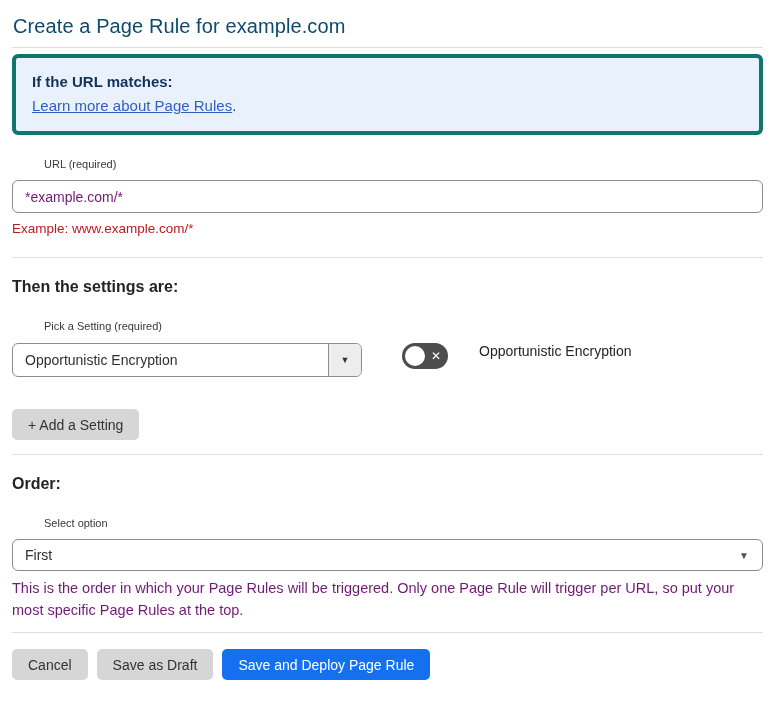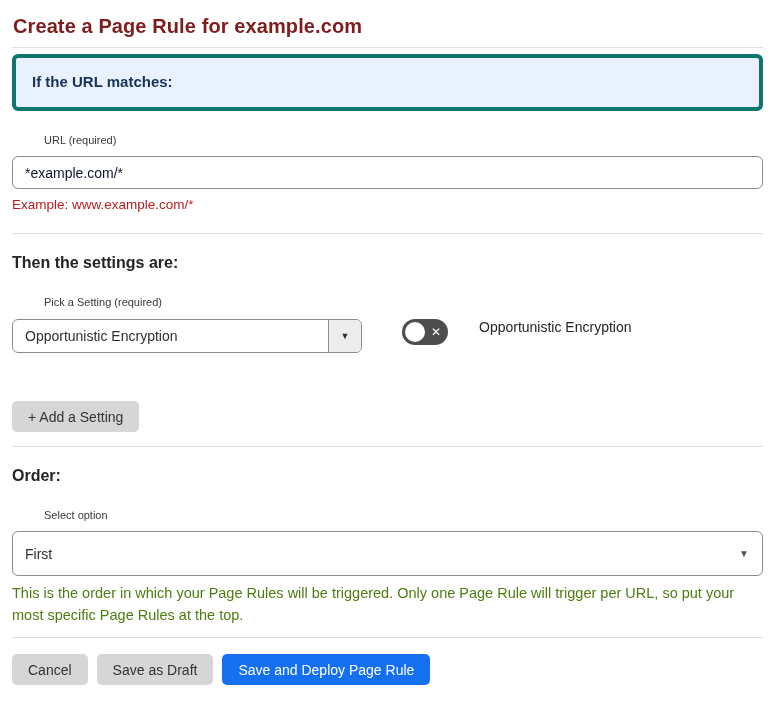--- a/index.html
+++ b/index.html
@@ -9,22 +9,22 @@
     height: 717px;
     background: #ffffff;
     font-family: "Liberation Sans", sans-serif;
     color: #2f2f2f;
     padding: 12px 12px 0 12px;
     overflow: hidden;
   }
 
   .page-title {
     font-size: 20px;
-    font-weight: bold;
-    color: #7f1d1d;
+    font-weight: normal;
+    color: #0c4a6e;
     line-height: 24px;
     margin: 2px 0 0 1px;
     letter-spacing: 0.1px;
   }
 
   .divider {
     border: none;
     border-top: 1px solid #dedede;
     margin: 0;
   }
@@ -57,21 +57,21 @@
   }
 
   .text-input {
     margin-top: 7px;
     width: 751px;
     height: 33px;
     border: 1px solid #8d8d8d;
     border-radius: 6px;
     font-family: "Liberation Sans", sans-serif;
     font-size: 14px;
-    color: #0f172a;
+    color: #701a75;
     padding: 0 12px;
     background: #ffffff;
     outline: none;
   }
 
   .helper-text {
     font-size: 13.5px;
     color: #b91c1c;
     margin-top: 7px;
     line-height: 17px;
@@ -173,47 +173,47 @@
     padding: 0 16px;
   }
   .btn-gray {
     background: #d6d6d6;
     color: #333333;
   }
   .btn-blue {
     background: #1570ef;
     color: #ffffff;
   }
-  .add-setting-btn { margin-top: 48px; }
+  .add-setting-btn { margin-top: 32px; }
 
   
   .select-full {
     margin-top: 7px;
     width: 751px;
-    height: 45px;
+    height: 32px;
     border: 1px solid #8d8d8d;
     border-radius: 6px;
     background: #ffffff;
     display: flex;
     align-items: center;
     justify-content: space-between;
     padding: 0 12px 0 12px;
     font-size: 14px;
     color: #2f2f2f;
     cursor: pointer;
   }
   .select-full .caret {
     font-size: 10px;
     color: #555555;
     padding-right: 1px;
   }
 
   .order-helper {
     font-size: 14.5px;
-    color: #4d7c0f;
+    color: #701a75;
     line-height: 22px;
     margin-top: 6px;
     max-width: 751px;
   }
 
   .divider-settings { margin-top: 20px; }
   .divider-order { margin-top: 14px; }
   .divider-actions { margin-top: 11px; }
 
   .actions-row {
@@ -227,20 +227,21 @@
 <body>
 
 
 
 <h1 class="page-title">Create a Page Rule for example.com</h1>
 
 <hr class="divider divider-top">
 
 <div class="info-box">
   <div class="info-heading">If the URL matches:</div>
+  <div><span class="info-link">Learn more about Page Rules</span><span>.</span></div>
 </div>
 
 <div class="field-label">URL (required)</div>
 <input class="text-input" type="text" value="*example.com/*" style="">
 <div class="helper-text">Example: www.example.com/*</div>
 
 <hr class="divider divider-settings">
 
 <div class="section-heading">Then the settings are:</div>
 

